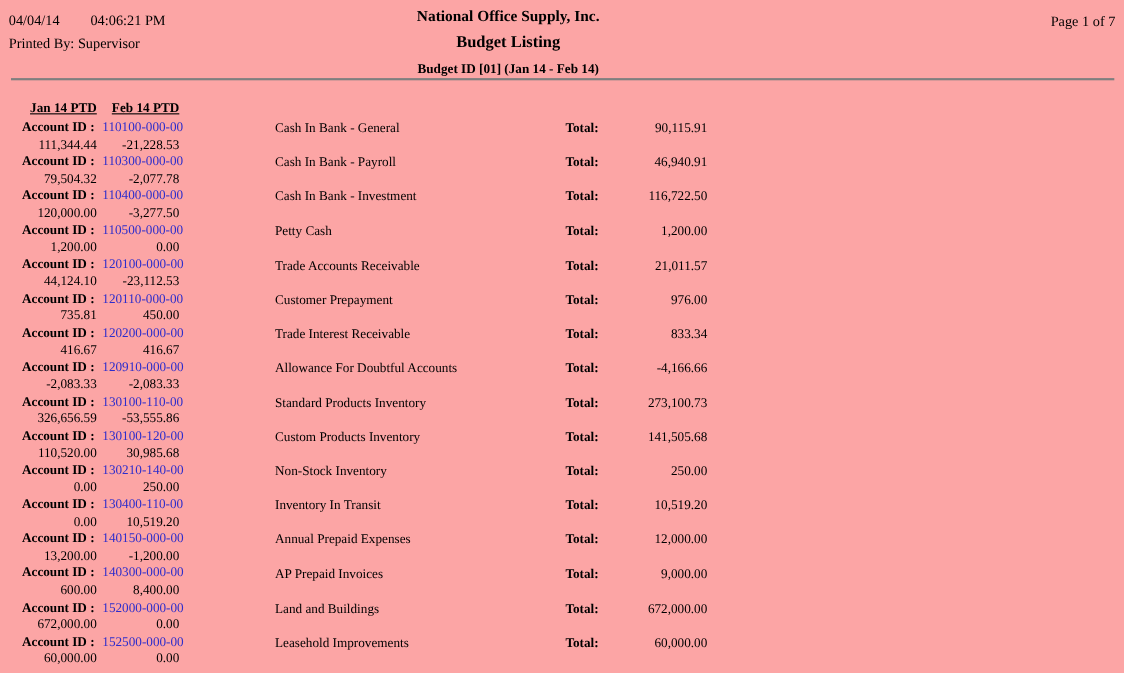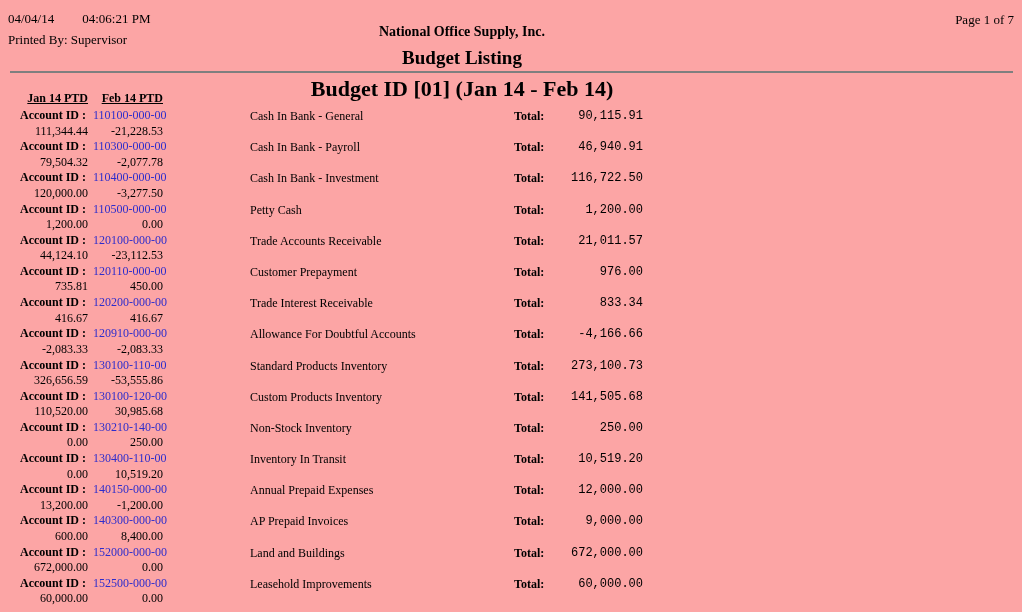--- a/index.html
+++ b/index.html
@@ -28,25 +28,24 @@
     line-height: 21px;
     white-space: nowrap;
   }
   .hdr-left .time { margin-left: 28px; }
   .hdr-center {
     position: absolute;
     top: 0;
     left: 0;
     width: 924px;
     text-align: center;
-    margin-top: 16px;
   }
   .company  { margin-top: 8px;  font-size: 14px; font-weight: bold; }
-  .title    { margin-top: 7px;  font-size: 19px; font-weight: bold; }
-  .subtitle { margin-top: 7px;  font-size: 22px; font-weight: bold; }
+  .title    { margin-top: 7px;  font-size: 15px; font-weight: bold; }
+  .subtitle { margin-top: 7px;  font-size: 12px; font-weight: bold; }
   .hdr-right {
     position: absolute;
     top: 12px;
     right: 8px;
     font-size: 13px;
     white-space: nowrap;
   }
   .divider {
     position: absolute;
     top: 71px;
@@ -116,21 +115,20 @@
     top: 3px;
     font-weight: bold;
   }
   .total-amt {
     position: absolute;
     left: 520px;
     top: 3px;
     width: 123px;
     text-align: right;
     white-space: nowrap;
-    font-family: Liberation Mono, monospace;
   }
 </style>
 </head>
 <body>
 
 <div class="page">
 
   <div class="hdr-left">
     <div>
       <span>04/04/14</span><span class="time">04:06:21 PM</span>

